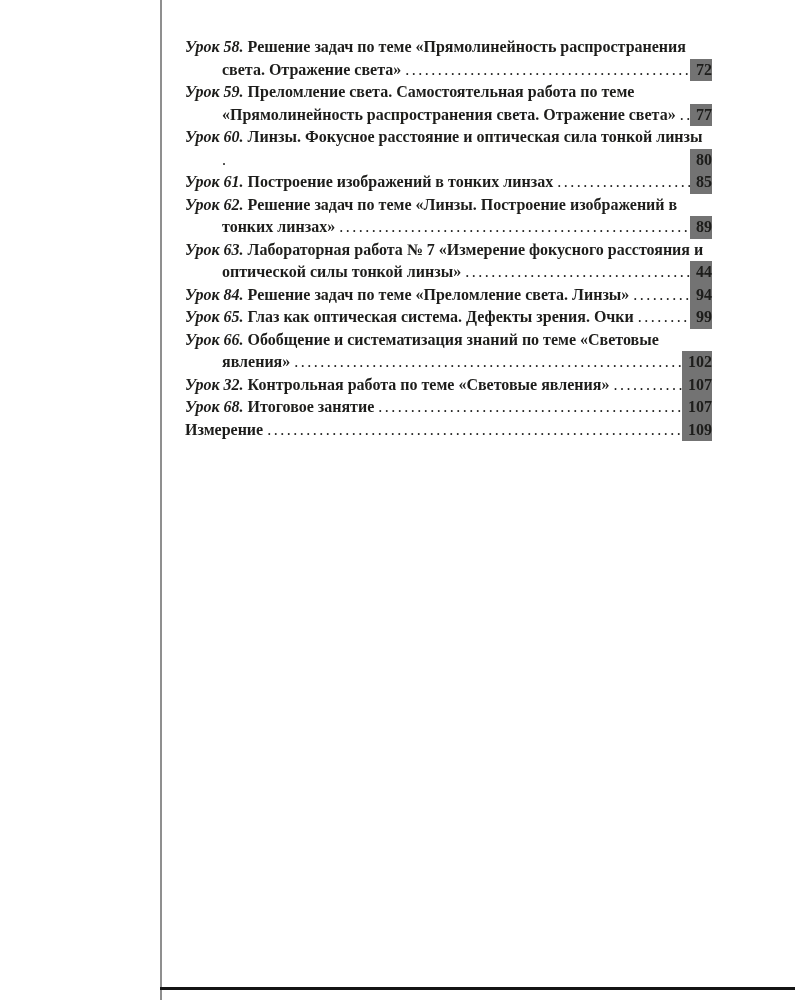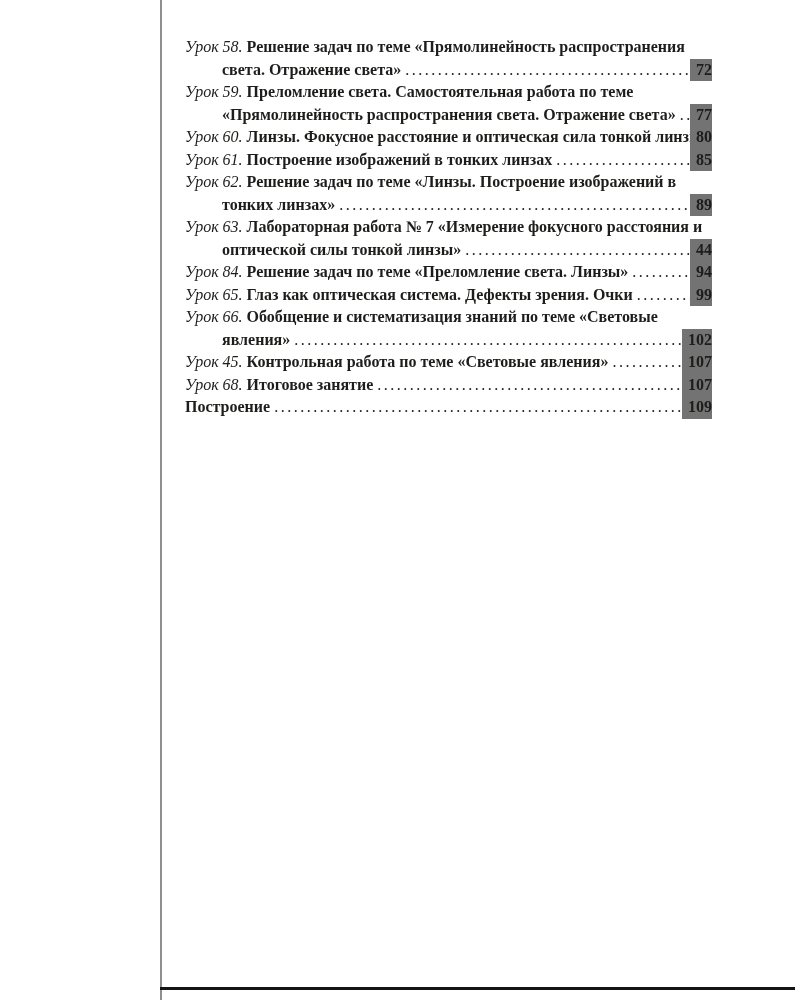--- a/index.html
+++ b/index.html
@@ -41,21 +41,21 @@
   }
   .toc-entry {
     position: relative;
     overflow: hidden;
     padding-left: 37px;
     text-indent: -37px;
     margin: 0;
   }
   .toc-entry .label {
     font-style: italic;
-    font-weight: normal;
+    font-weight: bold;
   }
   .toc-entry .title {
     font-weight: 700;
   }
   .toc-entry .leader {
     font-weight: normal;
     letter-spacing: 2.5px;
     color: #1d1d1b;
     white-space: nowrap;
   }
@@ -78,16 +78,16 @@
 <div class="toc-list">
     <div class="toc-entry"><span class="label">Урок 58.</span> <span class="title">Решение задач по теме «Прямолинейность распространения света. Отражение света»</span> <span class="leader">...............................................</span><span class="page">72</span></div>
     <div class="toc-entry"><span class="label">Урок 59.</span> <span class="title">Преломление света. Самостоятельная работа по теме «Прямолинейность распространения света. Отражение света»</span> <span class="leader">....</span><span class="page">77</span></div>
     <div class="toc-entry"><span class="label">Урок 60.</span> <span class="title">Линзы. Фокусное расстояние и оптическая сила тонкой линзы</span> <span class="leader">.</span><span class="page">80</span></div>
     <div class="toc-entry"><span class="label">Урок 61.</span> <span class="title">Построение изображений в тонких линзах</span> <span class="leader">.......................</span><span class="page">85</span></div>
     <div class="toc-entry"><span class="label">Урок 62.</span> <span class="title">Решение задач по теме «Линзы. Построение изображений в тонких линзах»</span> <span class="leader">.........................................................</span><span class="page">89</span></div>
     <div class="toc-entry"><span class="label">Урок 63.</span> <span class="title">Лабораторная работа № 7 «Измерение фокусного расстояния и оптической силы тонкой линзы»</span> <span class="leader">.....................................</span><span class="page">44</span></div>
     <div class="toc-entry"><span class="label">Урок 84.</span> <span class="title">Решение задач по теме «Преломление света. Линзы»</span> <span class="leader">............</span><span class="page">94</span></div>
     <div class="toc-entry"><span class="label">Урок 65.</span> <span class="title">Глаз как оптическая система. Дефекты зрения. Очки</span> <span class="leader">...........</span><span class="page">99</span></div>
     <div class="toc-entry"><span class="label">Урок 66.</span> <span class="title">Обобщение и систематизация знаний по теме «Световые явления»</span> <span class="leader">................................................................</span><span class="page">102</span></div>
-    <div class="toc-entry"><span class="label">Урок 45.</span> <span class="title">Контрольная работа по теме «Световые явления»</span> <span class="leader">...............</span><span class="page">107</span></div>
+    <div class="toc-entry"><span class="label">Урок 32.</span> <span class="title">Контрольная работа по теме «Световые явления»</span> <span class="leader">...............</span><span class="page">107</span></div>
     <div class="toc-entry"><span class="label">Урок 68.</span> <span class="title">Итоговое занятие</span> <span class="leader">...................................................</span><span class="page">107</span></div>
-    <div class="toc-entry"><span class="title">Построение</span> <span class="leader">..................................................................</span><span class="page">109</span></div>
+    <div class="toc-entry"><span class="title">Измерение</span> <span class="leader">..................................................................</span><span class="page">109</span></div>
   </div>
 
 </body></html>

